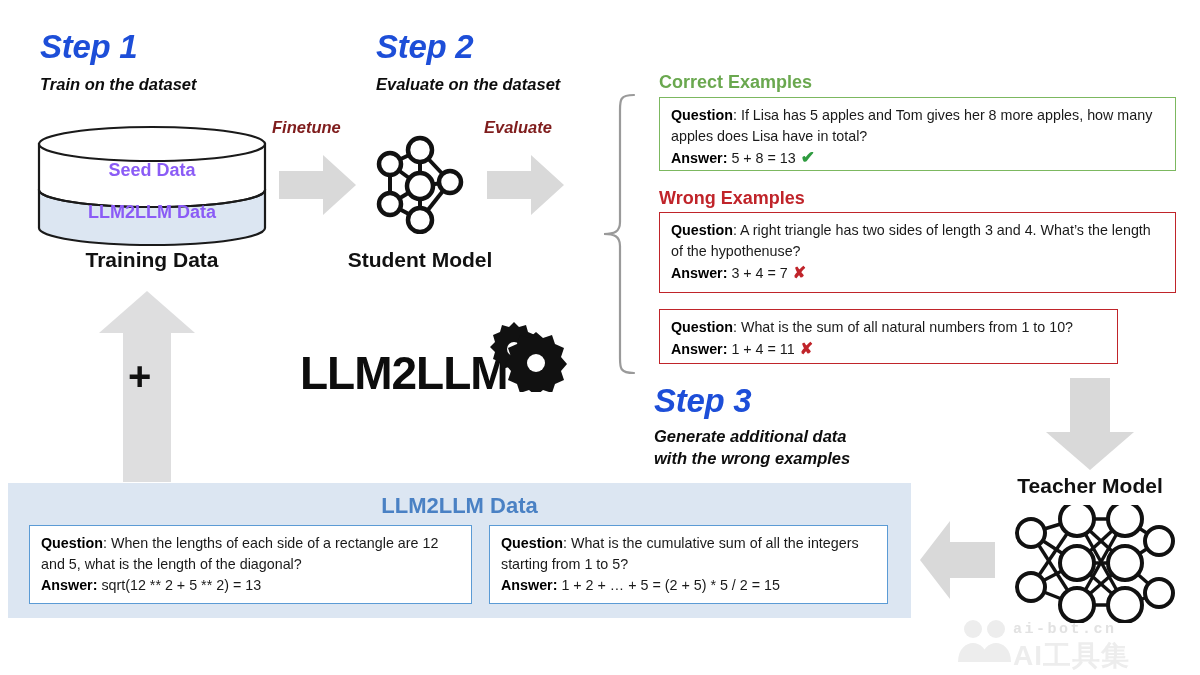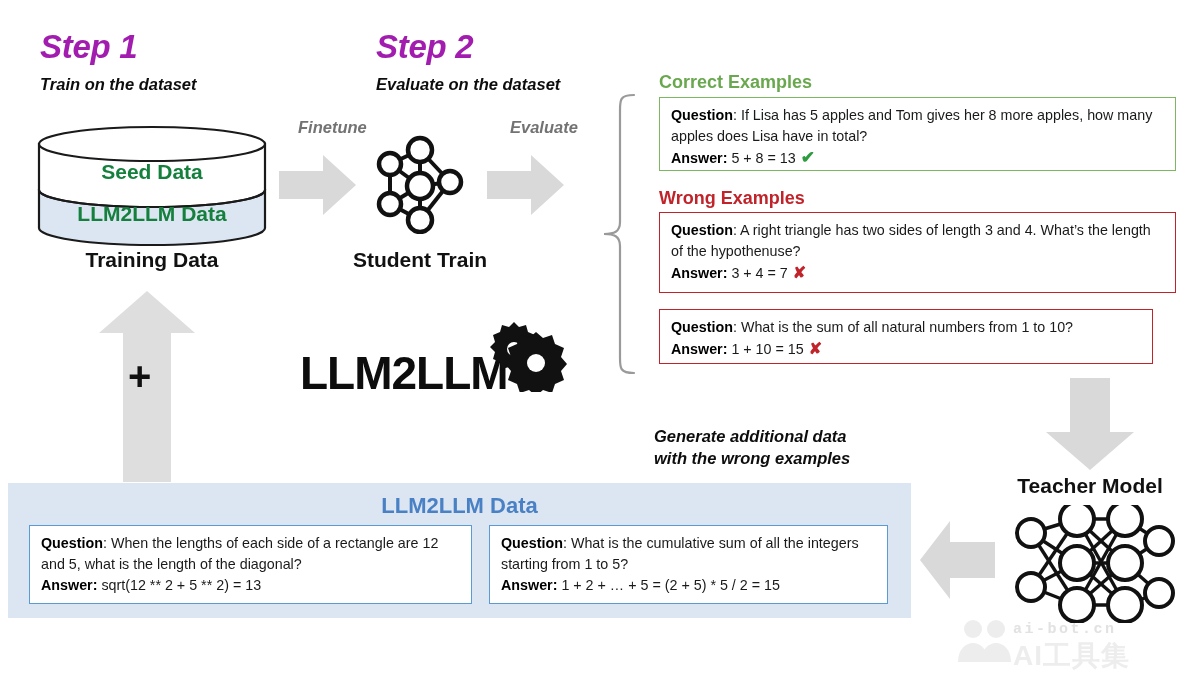--- a/index.html
+++ b/index.html
@@ -17,54 +17,53 @@
     background: #ffffff;
     overflow: hidden;
   }
   .abs { position: absolute; }
 
   
   .step-title {
     font-weight: bold;
     font-style: italic;
     font-size: 33px;
-    color: #a21caf;
+    color: #1d4ed8;
     letter-spacing: -0.3px;
     white-space: nowrap;
   }
   .step-sub {
     font-weight: bold;
     font-style: italic;
     font-size: 16.5px;
     color: #0d0d0d;
     white-space: nowrap;
     line-height: 21px;
   }
   .arrow-label {
     font-weight: bold;
     font-style: italic;
     font-size: 16.5px;
-    color: #737373;
-    white-space: nowrap;
-    margin-left: 26px;
+    color: #7f1d1d;
+    white-space: nowrap;
   }
   .cyl-caption {
     font-weight: bold;
     font-size: 21px;
     color: #111;
     text-align: center;
     white-space: nowrap;
   }
   .cyl-label {
     position: absolute;
     width: 100%;
     text-align: center;
     font-weight: bold;
-    font-size: 21px;
-    color: #15803d;
+    font-size: 18px;
+    color: #8b5cf6;
     pointer-events: none;
   }
 
   
   .group-title {
     font-weight: bold;
     font-size: 18px;
     white-space: nowrap;
   }
   .group-title.correct { color: #6aa84f; }
@@ -202,21 +201,21 @@
       <g fill="#ffffff" stroke="#111" stroke-width="4.5">
         <circle cx="22" cy="30" r="11"></circle>
         <circle cx="52" cy="16" r="12"></circle>
         <circle cx="22" cy="70" r="11"></circle>
         <circle cx="52" cy="52" r="13"></circle>
         <circle cx="82" cy="48" r="11"></circle>
         <circle cx="52" cy="86" r="12"></circle>
       </g>
     </svg>
   </div>
-  <div class="abs model-caption" style="left:330px; top:248px; width:180px;">Student Train</div>
+  <div class="abs model-caption" style="left:330px; top:248px; width:180px;">Student Model</div>
 
   <div class="abs arrow-label" style="left:484px; top:118px;">Evaluate</div>
   <div class="abs" style="left:487px; top:153px;">
     <svg width="78" height="64" viewBox="0 0 78 64">
       <path d="M0,18 L44,18 L44,2 L77,32 L44,62 L44,46 L0,46 Z" fill="#d9d9d9"></path>
     </svg>
   </div>
 
   <div class="abs" style="left:600px; top:92px;">
     <svg width="36" height="284" viewBox="0 0 36 284">
@@ -236,45 +235,46 @@
 
   <div class="abs group-title wrong" style="left:659px; top:188px;">Wrong Examples</div>
   <div class="abs qa-box wrong" style="left:659px; top:212px; width:517px; height:81px;">
     <div>
       <b>Question</b><span>: A right triangle has two sides of length 3 and 4. What’s the length of the hypothenuse?</span>
     </div>
     <div>
       <b>Answer:</b><span> 3 + 4 = 7</span><span class="mark-cross">✘</span>
     </div>
   </div>
-  <div class="abs qa-box wrong" style="left:659px; top:309px; width:494px; height:55px;">
+  <div class="abs qa-box wrong" style="left:659px; top:309px; width:459px; height:55px;">
     <div>
       <b>Question</b><span>: What is the sum of all natural numbers from 1 to 10?</span>
     </div>
     <div>
-      <b>Answer:</b><span> 1 + 10 = 15</span><span class="mark-cross">✘</span>
+      <b>Answer:</b><span> 1 + 4 = 11</span><span class="mark-cross">✘</span>
     </div>
   </div>
 
   <div class="abs logo-text" style="left:300px; top:346px;">LLM2LLM</div>
   <div class="abs" style="left:485px; top:320px;">
     <svg width="84" height="72" viewBox="0 0 84 72">
       <g fill="#111">
 
         <path d="M29,2 l5,5 l7,-2 l2,7 l7,3 l-2,7 l5,5 l-5,5 l2,7 l-7,3 l-2,7 l-7,-2 l-5,5 l-5,-5 l-7,2 l-2,-7 l-7,-3 l2,-7 l-5,-5 l5,-5 l-2,-7 l7,-3 l2,-7 l7,2 Z"></path>
       </g>
       <circle cx="29" cy="29" r="7" fill="#ffffff"></circle>
       <g fill="#111">
 
         <path d="M57,14 l7,6 l9,-3 l3,9 l9,4 l-3,9 l6,7 l-6,7 l3,9 l-9,4 l-3,9 l-9,-3 l-7,6 l-7,-6 l-9,3 l-3,-9 l-9,-4 l3,-9 l-6,-7 l6,-7 l-3,-9 l9,-4 l3,-9 l9,3 Z" transform="translate(-6,-2)"></path>
       </g>
       <circle cx="51" cy="43" r="9" fill="#ffffff"></circle>
     </svg>
   </div>
 
+  <div class="abs step-title" style="left:654px; top:382px;">Step 3</div>
   <div class="abs step-sub" style="left:654px; top:448px;">with the wrong examples</div>
   <div class="abs step-sub" style="left:654px; top:426px;">Generate additional data</div>
 
   <div class="abs" style="left:1042px; top:378px;">
     <svg width="96" height="94" viewBox="0 0 96 94">
       <path d="M28,0 L68,0 L68,54 L92,54 L48,92 L4,54 L28,54 Z" fill="#d9d9d9"></path>
     </svg>
   </div>
 
   <div class="abs model-caption" style="left:990px; top:474px; width:200px;">Teacher Model</div>

